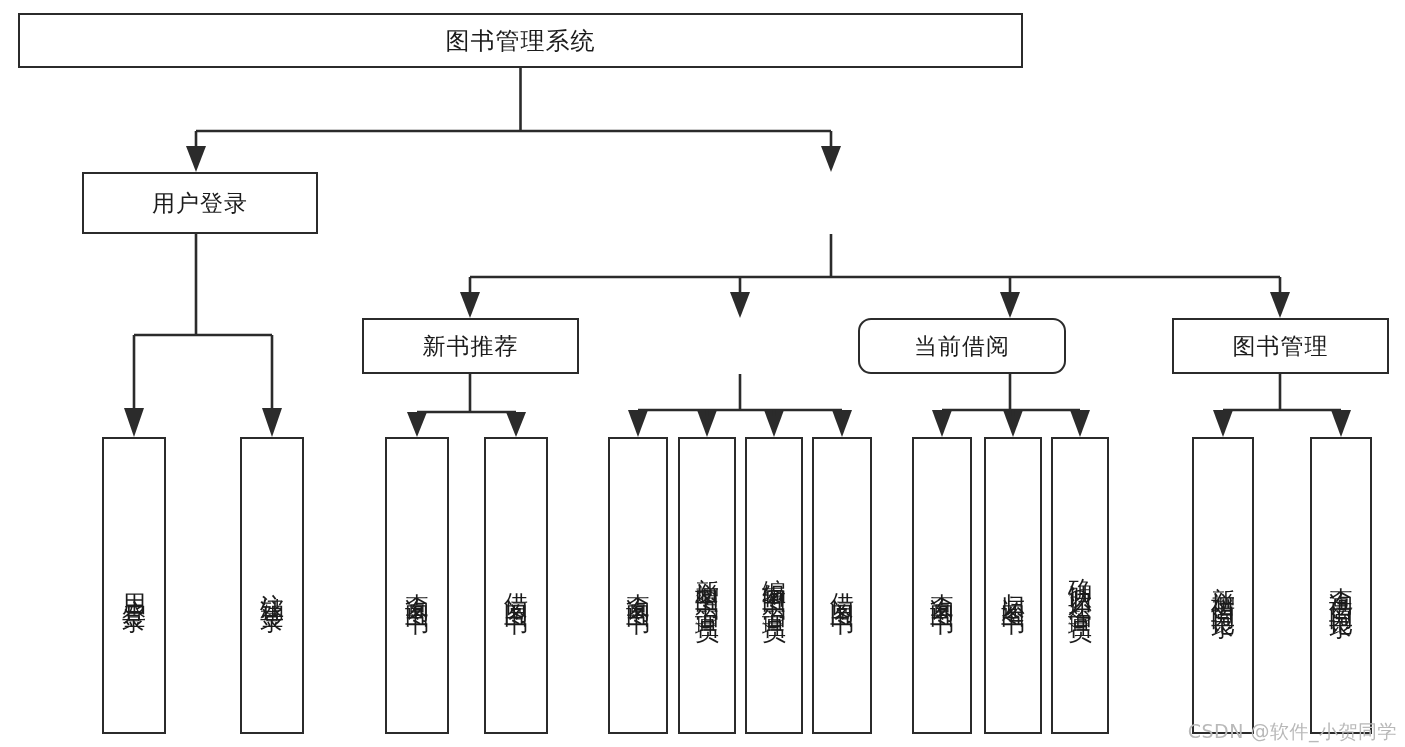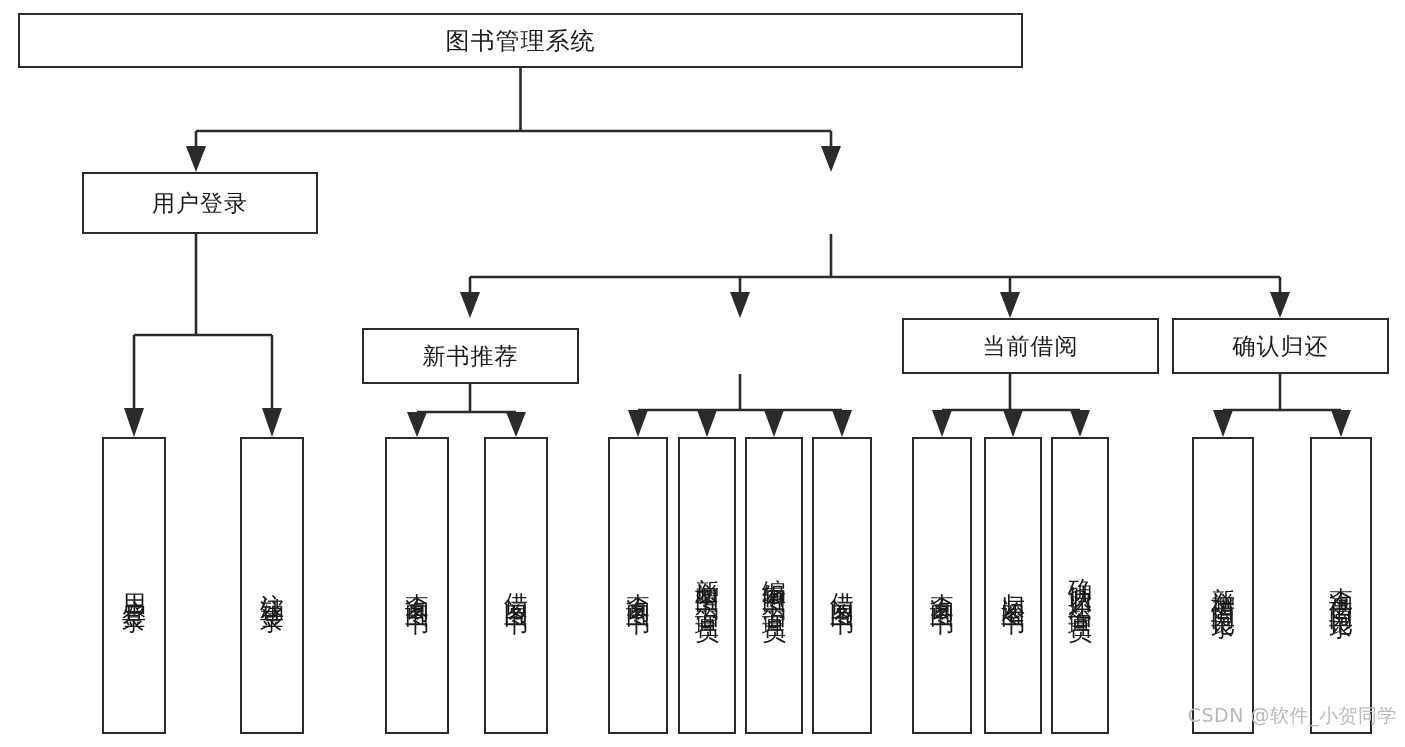--- a/index.html
+++ b/index.html
@@ -66,21 +66,21 @@
     justify-content: center;
   }
   .node.vert .vlabel {
     display: block;
     white-space: nowrap;
   }
   
   #watermark {
     position: absolute;
     right: 8px;
-    bottom: 18px;
+    bottom: 2px;
     font-size: 19px;
     color: #b9b9b9;
     letter-spacing: 0.5px;
     white-space: nowrap;
     font-family: "DejaVu Sans", "Liberation Sans", sans-serif;
     margin-top: 39px;
   }
 </style>
 </head>
 <body>
@@ -146,28 +146,28 @@
   </svg>
 
   <div class="node root horiz" style="left:18px; top:13px; width:1005px; height:55px;">
     <span>图书管理系统</span>
   </div>
 
   <div class="node horiz" style="left:82px; top:172px; width:236px; height:62px;">
     <span>用户登录</span>
   </div>
 
-  <div class="node horiz" style="left:362px; top:318px; width:217px; height:56px;margin-top:10px;">
+  <div class="node horiz" style="left:362px; top:318px; width:217px; height:56px;">
     <span>新书推荐</span>
   </div>
-  <div class="node horiz" style="left:902px; top:318px; width:257px; height:56px;">
+  <div class="node horiz" style="left:858px; top:318px; width:208px; height:56px;border-radius:13px;">
     <span>当前借阅</span>
   </div>
   <div class="node horiz" style="left:1172px; top:318px; width:217px; height:56px;">
-    <span>确认归还</span>
+    <span>图书管理</span>
   </div>
 
   <div class="node vert" style="left:102px; top:437px; width:64px; height:297px;">
     <span class="vlabel">用户登录</span>
   </div>
   <div class="node vert" style="left:240px; top:437px; width:64px; height:297px;">
     <span class="vlabel">注销登录</span>
   </div>
   <div class="node vert" style="left:385px; top:437px; width:64px; height:297px;">
     <span class="vlabel">查询图书</span>

